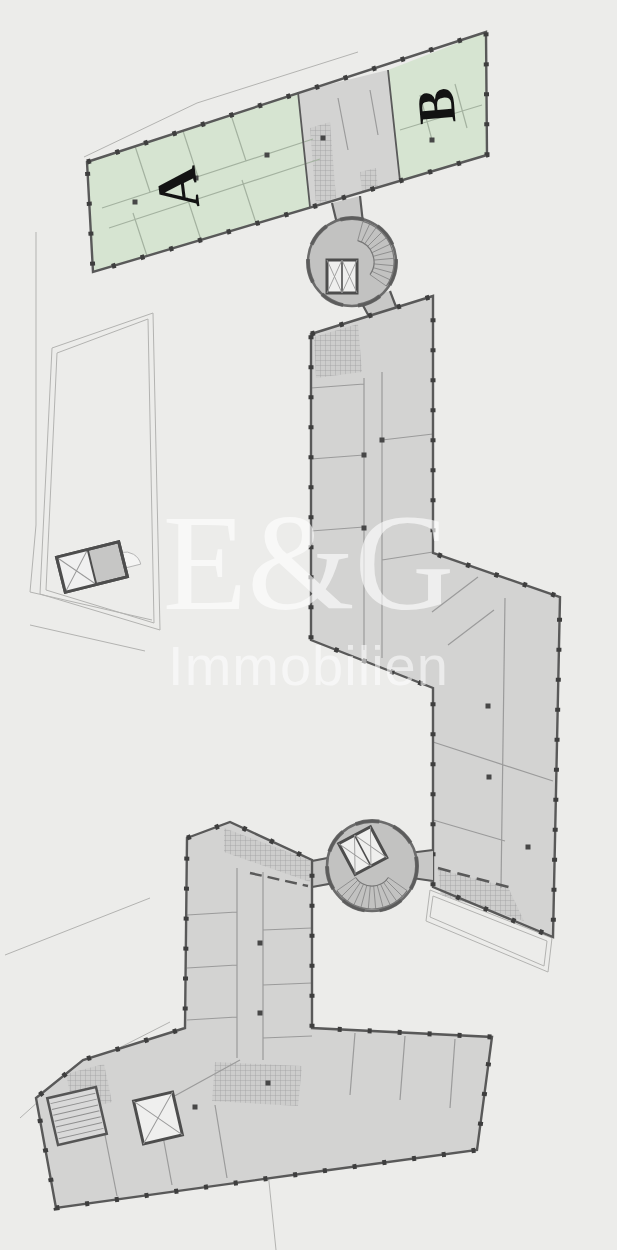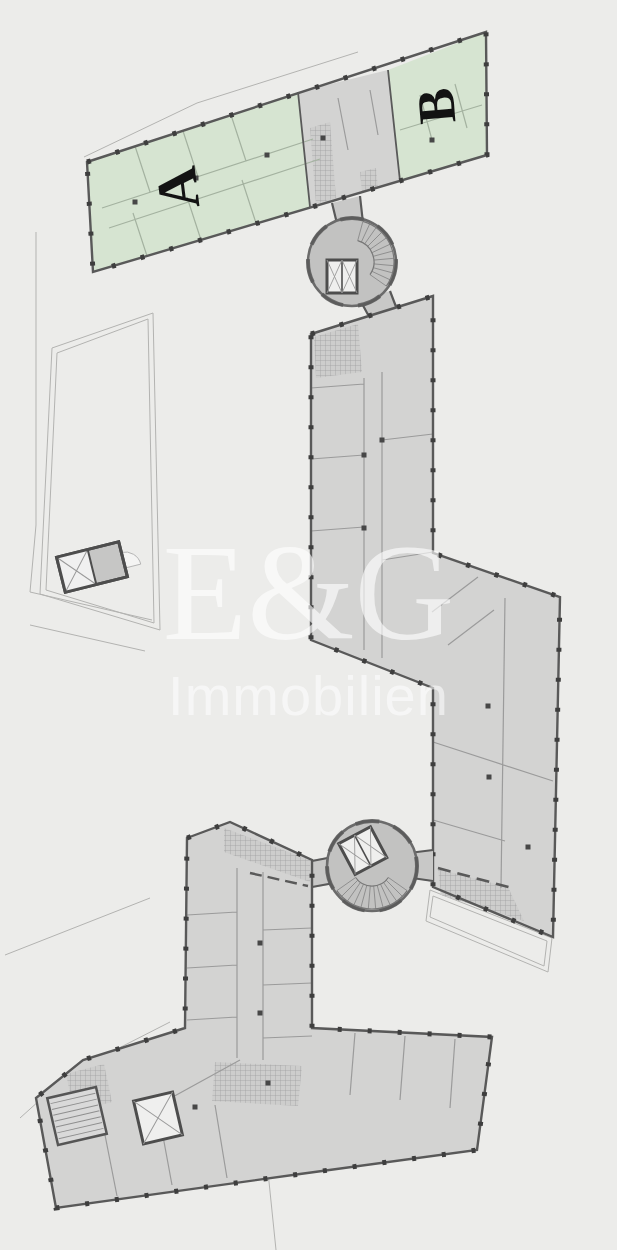--- a/index.html
+++ b/index.html
@@ -2,21 +2,21 @@
 <html style="--background: #ececea; --highlight-green: #d6e4d1; --partition-green: #a4b2a0; --building-gray: #d3d3d2; --core-gray: #c2c2c1; --corridor-gray: #c8c8c7; --wall-dark: #595959; --tick-dark: #3e3e3e; --partition-gray: #9b9b9b; --outline-thin: #b3b3b1; --tile-base: #cdcdcc; --tile-line: #9a9a9a; --stair-line: #8f8f8f; --pillar-dark: #474747; --elev-fill: #efefee; --label-dark: #131313;"><head>
 <meta charset="utf-8">
 <style>
   html,body{margin:0;padding:0;}
   body{font-family:"Liberation Sans",sans-serif;}
   .stage{position:relative;width:617px;height:1250px;background:var(--background,#ececea);overflow:hidden;}
   .plan-svg{position:absolute;left:0;top:0;width:617px;height:1250px;}
   .section-label{position:absolute;font-family:"Liberation Serif",serif;font-weight:700;color:var(--label-dark,#131313);text-align:center;}
   .label-a{left:146px;top:156px;width:64px;height:64px;font-size:58px;line-height:64px;transform:rotate(-97deg);}
   .label-b{left:406px;top:76px;width:60px;height:60px;font-size:53px;line-height:60px;transform:rotate(-95deg);}
-  .watermark{position:absolute;left:0;top:524px;width:617px;text-align:center;pointer-events:none;}
+  .watermark{position:absolute;left:0;top:494px;width:617px;text-align:center;pointer-events:none;}
   .wm-title{font-family:"Liberation Serif",serif;font-size:138px;line-height:1;color:rgba(255,255,255,0.62);}
   .wm-sub{font-family:"Liberation Sans",sans-serif;font-size:56px;line-height:1;margin-top:6px;letter-spacing:1px;color:rgba(255,255,255,0.55);}
 </style>
 </head>
 <body>
 
 <div class="stage">
 
   <svg class="plan-svg" viewBox="0 0 617 1250">
     <defs>

